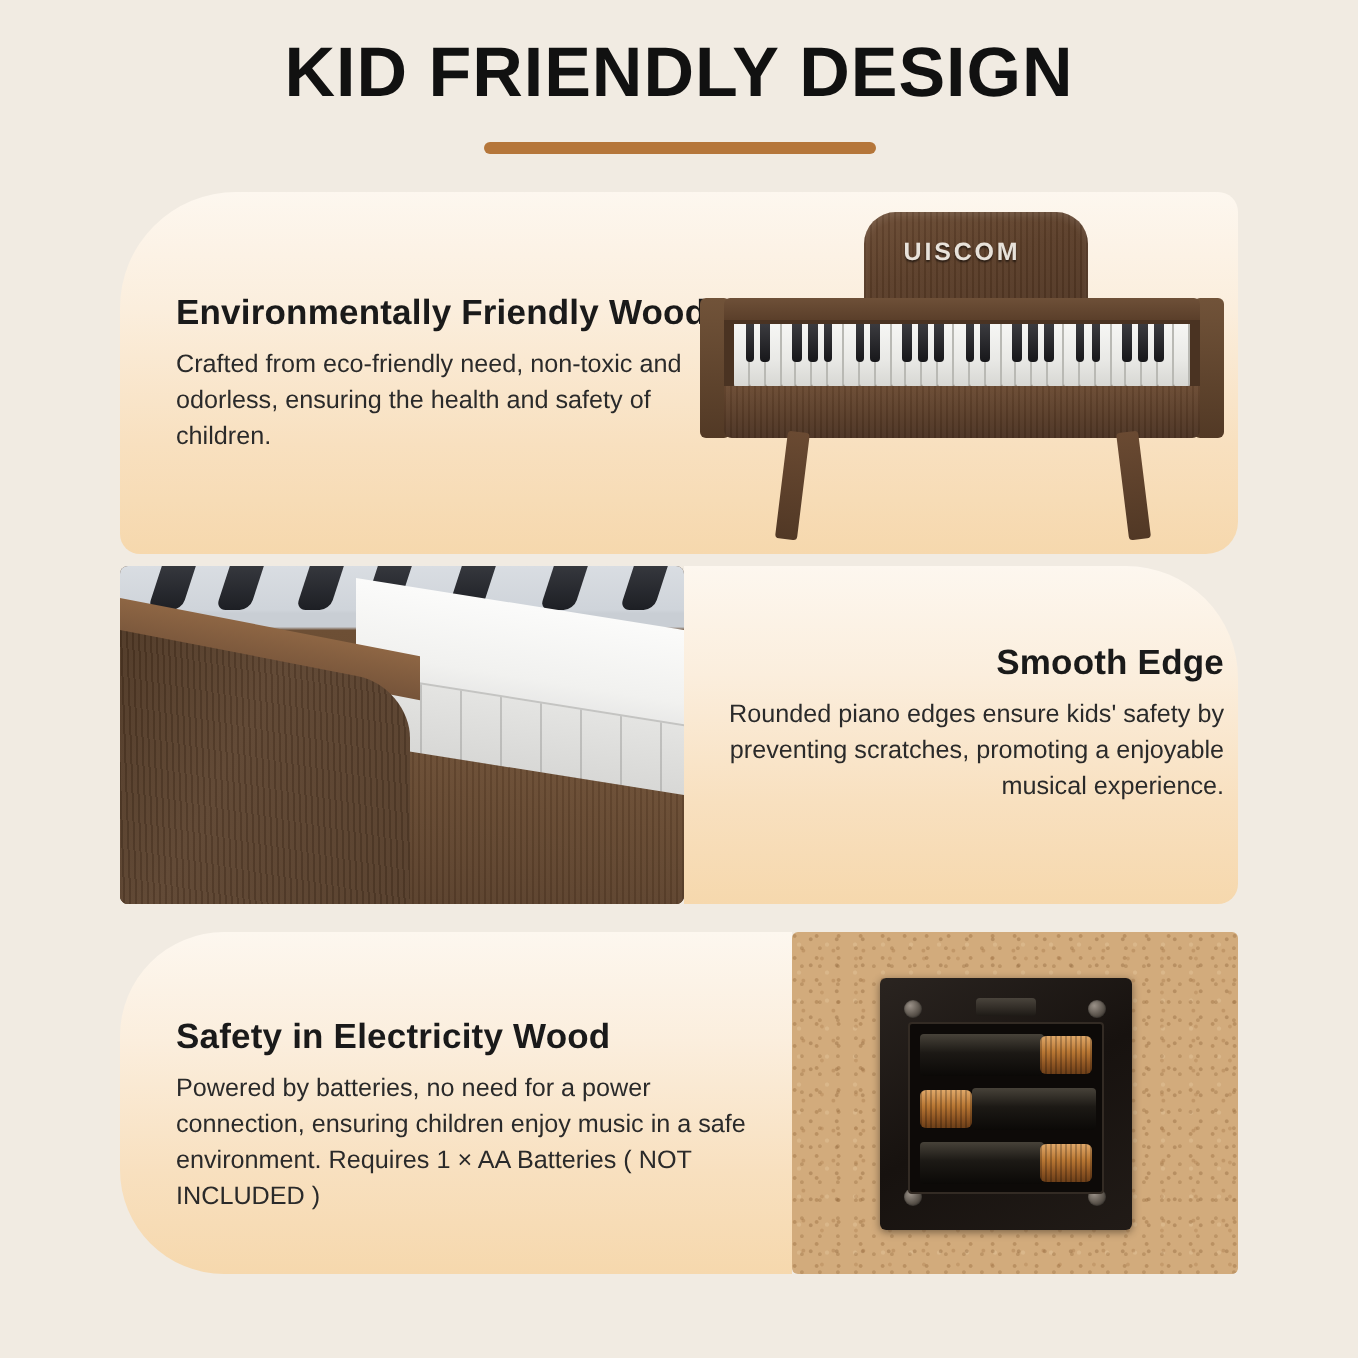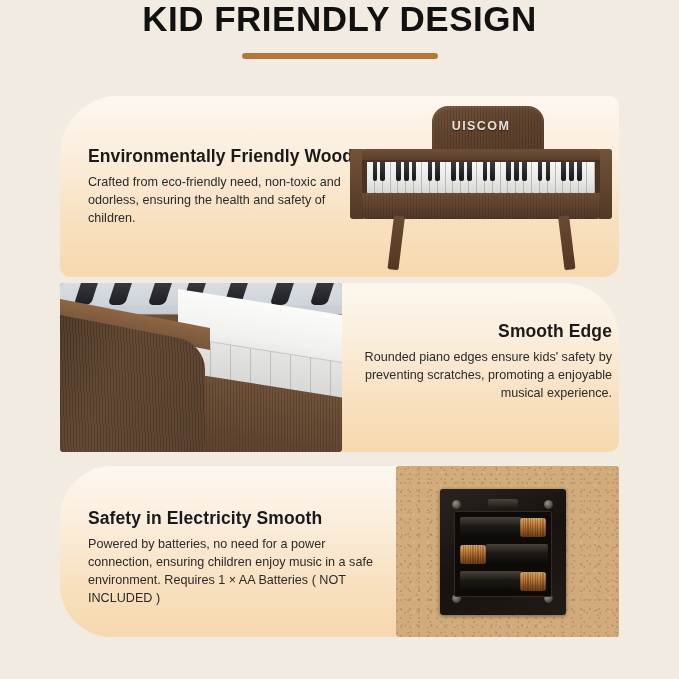--- a/index.html
+++ b/index.html
@@ -12,20 +12,21 @@
 
   body {
     background: #f1ebe2;
     font-family: "Liberation Sans", sans-serif;
     -webkit-font-smoothing: antialiased;
     position: relative;
   }
 
   
   .header {
+    padding-top: 18px;
     text-align: center;
   }
 
   .page-title {
     font-size: 35px;
     font-weight: bold;
     letter-spacing: 0.5px;
     color: #111111;
     line-height: 1.1;
   }
@@ -625,21 +626,21 @@
 
 <div class="panel cream" id="panel-2-text-card">
   <div class="panel-text">
     <div class="panel-heading">Smooth Edge</div>
     <div class="panel-body">Rounded piano edges ensure kids' safety by preventing scratches, promoting a enjoyable musical experience.</div>
   </div>
 </div>
 
 <div class="panel cream" id="panel-3-text-card">
   <div class="panel-text">
-    <div class="panel-heading">Safety in Electricity Smooth</div>
+    <div class="panel-heading">Safety in Electricity Wood</div>
     <div class="panel-body">Powered by batteries, no need for a power connection, ensuring children enjoy music in a safe environment. Requires 1 × AA Batteries ( NOT INCLUDED )</div>
   </div>
 </div>
 
 <div class="panel" id="panel-3-img">
   <div class="cork">
     <div class="batt-plate">
       <div class="batt-clip"></div>
       <div class="batt-screw tl"></div>
       <div class="batt-screw tr"></div>

